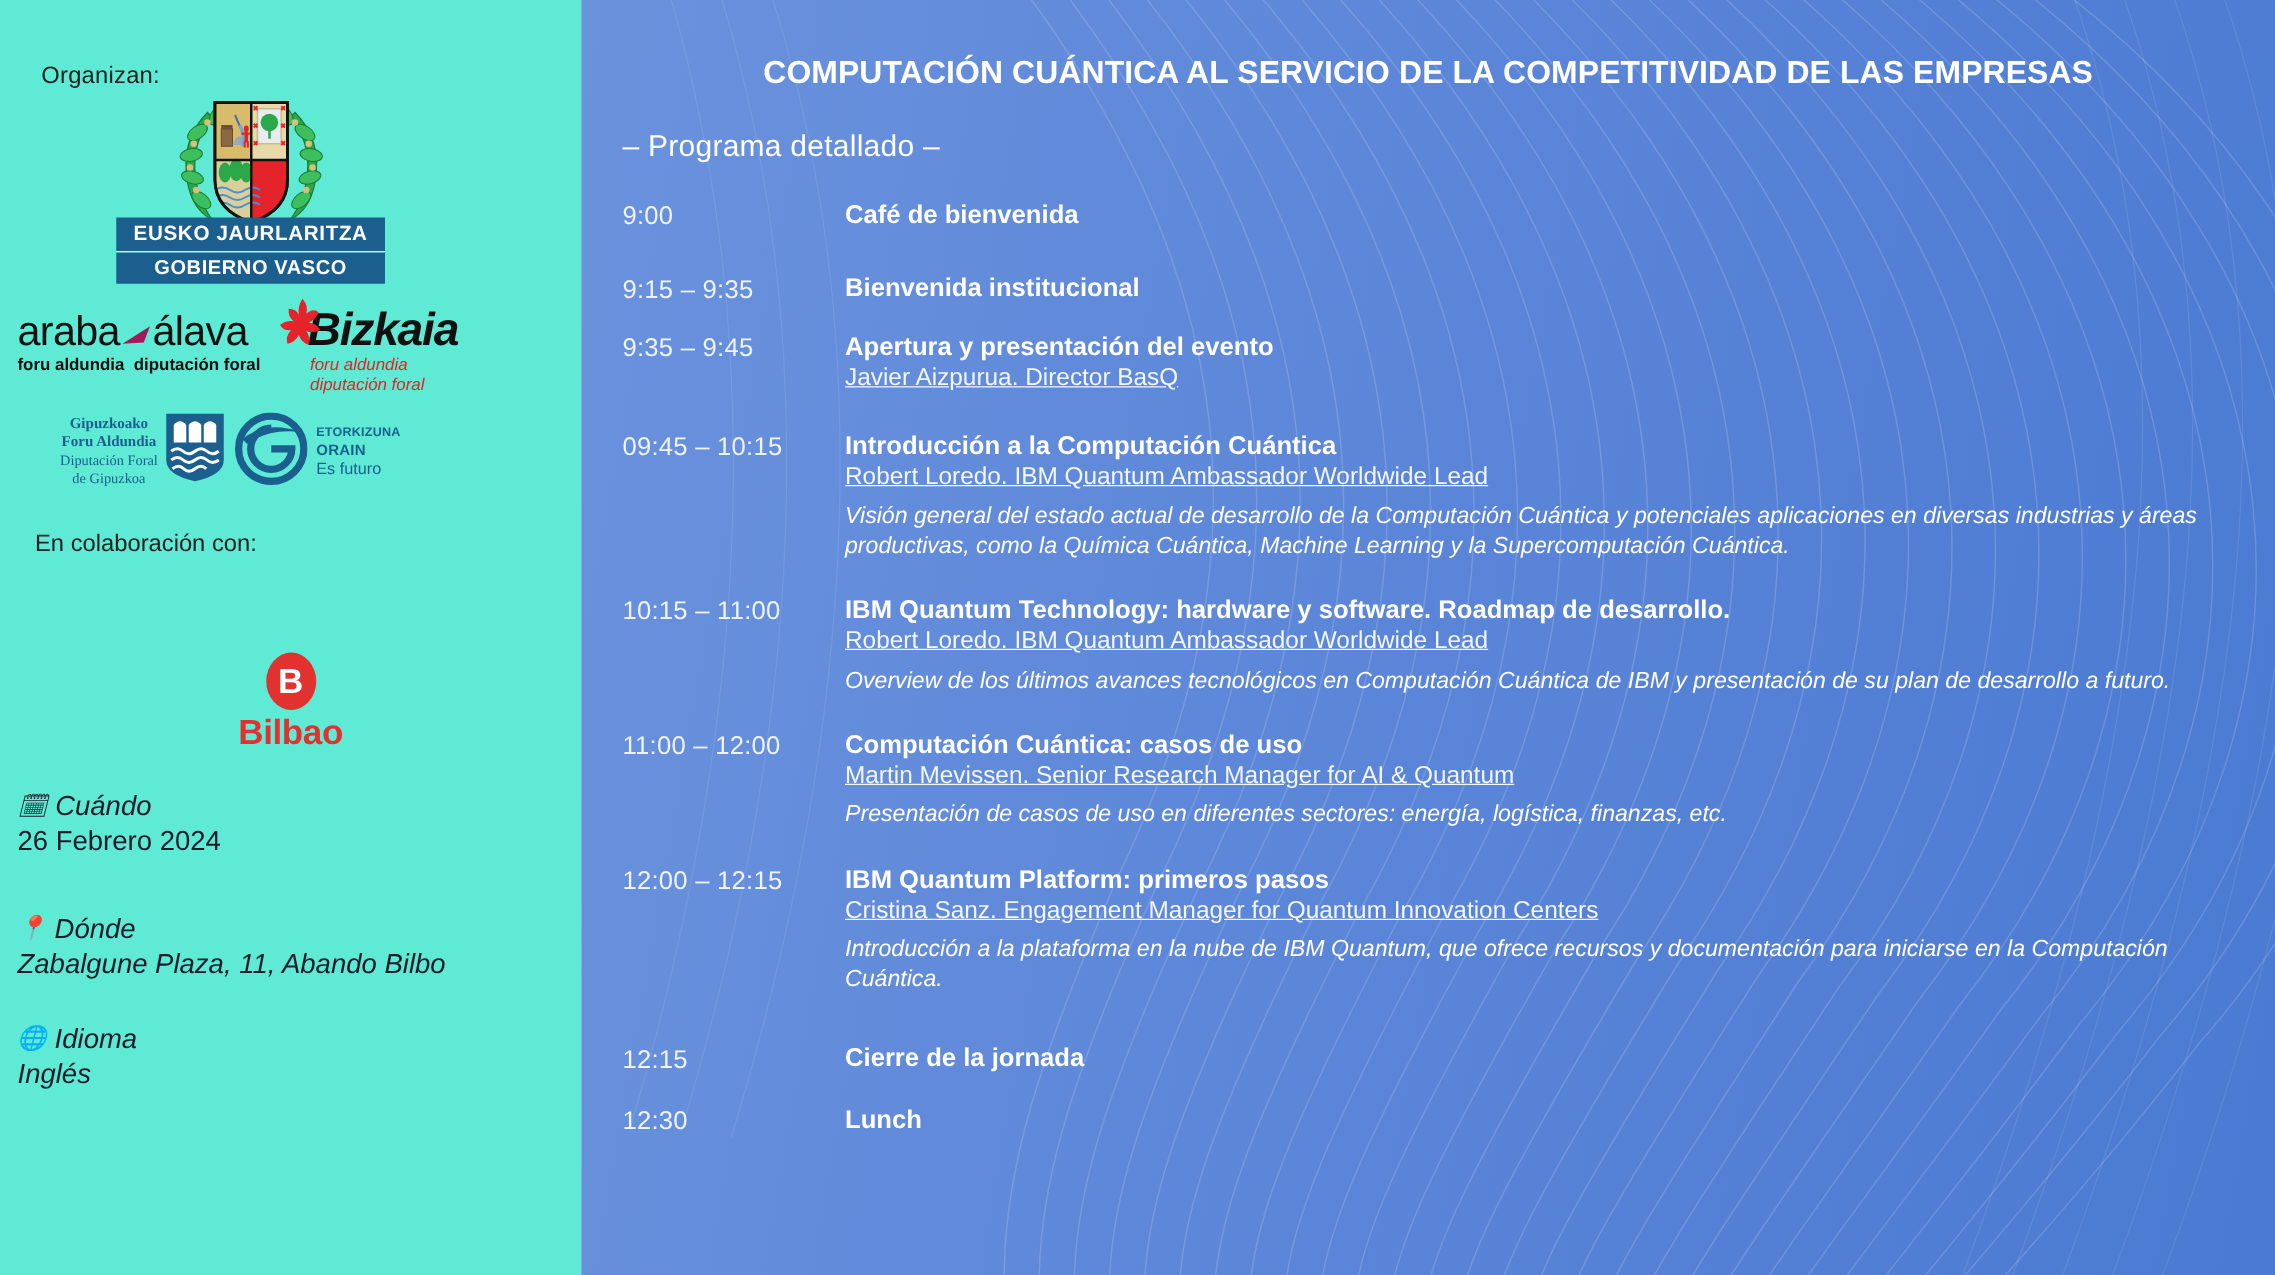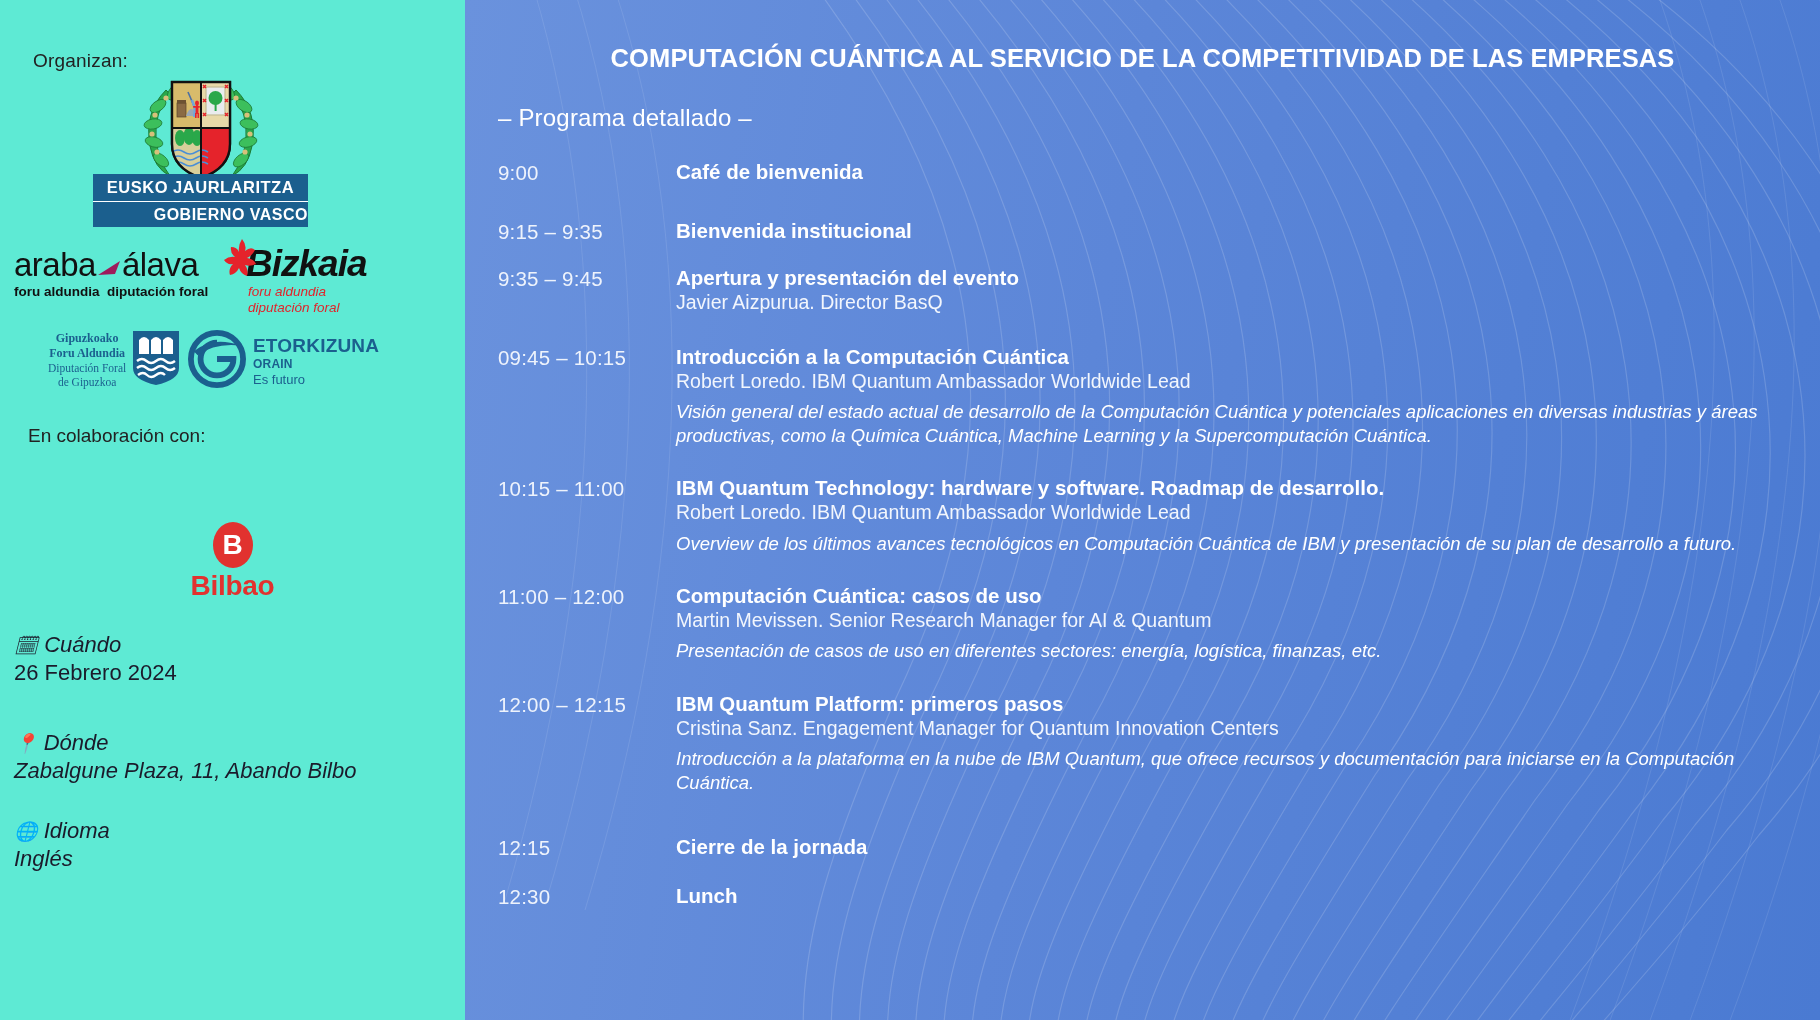--- a/index.html
+++ b/index.html
@@ -22,21 +22,21 @@
     font-size:19px;color:#222;letter-spacing:.2px;
   }
   
   .eusko{position:absolute;left:93px;top:72px;width:215px;height:155px;}
   .eusko .shield-wrap{position:absolute;left:50%;top:0;transform:translateX(-50%);width:130px;height:115px;}
   .eusko .bar{
     position:absolute;left:0;bottom:0;width:215px;background:#1b5f8e;
     color:#fff;text-align:center;font-weight:bold;
   }
   .eusko .bar1{bottom:26px;height:27px;line-height:27px;font-size:16.5px;letter-spacing:.5px;}
-  .eusko .bar2{bottom:0;height:25px;line-height:25px;font-size:16px;letter-spacing:.5px;text-align:right;}
+  .eusko .bar2{bottom:0;height:25px;line-height:25px;font-size:16px;letter-spacing:.5px;}
   .eusko .sep{position:absolute;left:0;bottom:25px;width:215px;height:1.5px;background:#fff;}
 
   
   .araba{position:absolute;left:14px;top:248px;width:175px;}
   .araba .main{font-size:33px;font-weight:400;color:#111;letter-spacing:-.5px;line-height:1;white-space:nowrap;}
   .araba .sub{font-size:13.5px;font-weight:bold;color:#111;margin-top:3px;white-space:nowrap;}
   .araba .tick{display:inline-block;width:26px;height:18px;vertical-align:-2px;position:relative;}
 
   
   .bizkaia{position:absolute;left:222px;top:245px;width:160px;}
@@ -45,21 +45,21 @@
   .bizkaia .leaf{position:absolute;left:0;top:-8px;}
 
   
   .gipuz{position:absolute;left:48px;top:330px;display:flex;align-items:center;gap:6px;}
   .gipuz .txt{font-family:"Liberation Serif",serif;color:#1b5f8e;font-size:11.5px;line-height:1.25;text-align:center;}
   .gipuz .txt b{font-weight:bold;font-size:12px;}
 
   
   .etork{position:absolute;left:188px;top:330px;display:flex;align-items:center;gap:7px;}
   .etork .txt{color:#1b5f8e;line-height:1.18;}
-  .etork .t1{font-weight:bold;font-size:19px;letter-spacing:.2px;}
+  .etork .t1{font-weight:bold;font-size:10px;letter-spacing:.2px;}
   .etork .t2{font-weight:bold;font-size:12px;letter-spacing:.2px;}
   .etork .t3{font-size:13px;}
 
   .colab-label{position:absolute;left:28px;top:425px;font-size:19px;color:#222;}
 
   .ibmq{position:absolute;left:0;top:472px;width:465px;text-align:center;
         font-size:29px;color:#111;letter-spacing:-.3px;}
   .ibmq b{font-weight:bold;}
 
   .bilbao{position:absolute;left:0;top:522px;width:465px;text-align:center;}
@@ -96,21 +96,21 @@
   }
 
   .agenda{position:absolute;left:33px;top:160px;right:20px;}
   .row{display:flex;margin-bottom:0;}
   .row .time{
     width:178px;flex:none;color:#eef3fc;font-size:20.5px;font-weight:400;
     padding-top:1px;letter-spacing:.2px;
   }
   .row .body{flex:1;color:#ffffff;}
   .row .ttl{font-size:20.5px;font-weight:bold;letter-spacing:0;line-height:1.18;}
-  .row .spk{font-size:19.5px;font-weight:400;line-height:1.2;margin-top:1px;color:#f2f6fd;}
+  .row .spk{font-size:19.5px;font-weight:400;line-height:1.2;margin-top:1px;color:#f2f6fd;text-decoration:underline;}
   .row .desc{font-size:18.5px;font-style:italic;line-height:1.3;margin-top:7px;color:#ffffff;}
 </style>
 </head>
 <body>
 
 <div class="page">
 
   <div class="left">
 
     <div class="organizan-label">Organizan:</div>

